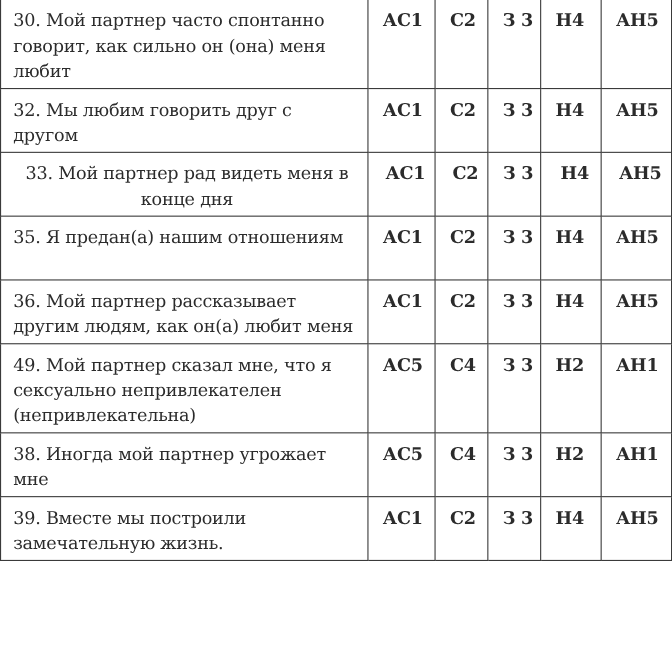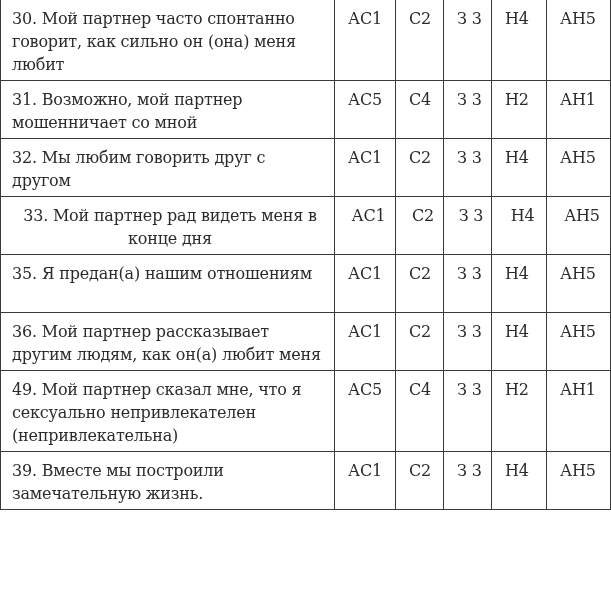--- a/index.html
+++ b/index.html
@@ -14,21 +14,21 @@
     color: #2b2b2b;
   }
   .doc-table td {
     border: 1.5px solid #3a3a3a;
     vertical-align: top;
     padding: 7px 6px 4px 8px;
     line-height: 23px;
     letter-spacing: -0.2px;
   }
   .doc-table td.stmt { padding-left: 11px; padding-right: 6px; }
-  .doc-table td.code { padding-left: 13px; white-space: nowrap; }
+  .doc-table td.code { padding-left: 13px; white-space: nowrap; font-weight: bold; }
   .col-stmt { width: 334px; }
   .col-ac { width: 61px; }
   .col-c { width: 48px; }
   .col-z { width: 48px; }
   .col-n { width: 55px; }
   .col-an { width: 64px; }
 </style>
 </head>
 <body>
 
@@ -42,28 +42,20 @@
       <col class="col-an">
   </colgroup>
   <tbody id="table-body">
       <tr style="height: 58px; margin-left: 34px;">
     <td class="stmt">30. Мой партнер часто спонтанно говорит, как сильно он (она) меня любит</td>
     <td class="code">АС1</td>
     <td class="code">С2</td>
     <td class="code">З 3</td>
     <td class="code">Н4</td>
     <td class="code">АН5</td>
-  </tr>
-      <tr style="height: 58px;">
-    <td class="stmt">31. Возможно, мой партнер мошенничает со мной</td>
-    <td class="code">АС5</td>
-    <td class="code">С4</td>
-    <td class="code">З 3</td>
-    <td class="code">Н2</td>
-    <td class="code">АН1</td>
   </tr>
       <tr style="height: 30px; margin-top: 20px;">
     <td class="stmt">32. Мы любим говорить друг с другом</td>
     <td class="code">АС1</td>
     <td class="code">С2</td>
     <td class="code">З 3</td>
     <td class="code">Н4</td>
     <td class="code">АН5</td>
   </tr>
       <tr style="height: 58px; text-align: center;">
@@ -91,20 +83,28 @@
     <td class="code">АН5</td>
   </tr>
       <tr style="height: 77px;">
     <td class="stmt">49. Мой партнер сказал мне, что я сексуально непривлекателен (непривлекательна)</td>
     <td class="code">АС5</td>
     <td class="code">С4</td>
     <td class="code">З 3</td>
     <td class="code">Н2</td>
     <td class="code">АН1</td>
   </tr>
+      <tr style="height: 30px;">
+    <td class="stmt">38. Иногда мой партнер угрожает мне</td>
+    <td class="code">АС5</td>
+    <td class="code">С4</td>
+    <td class="code">З 3</td>
+    <td class="code">Н2</td>
+    <td class="code">АН1</td>
+  </tr>
       <tr style="height: 58px;">
     <td class="stmt">39. Вместе мы построили замечательную жизнь.</td>
     <td class="code">АС1</td>
     <td class="code">С2</td>
     <td class="code">З 3</td>
     <td class="code">Н4</td>
     <td class="code">АН5</td>
   </tr>
     </tbody>
 </table>

